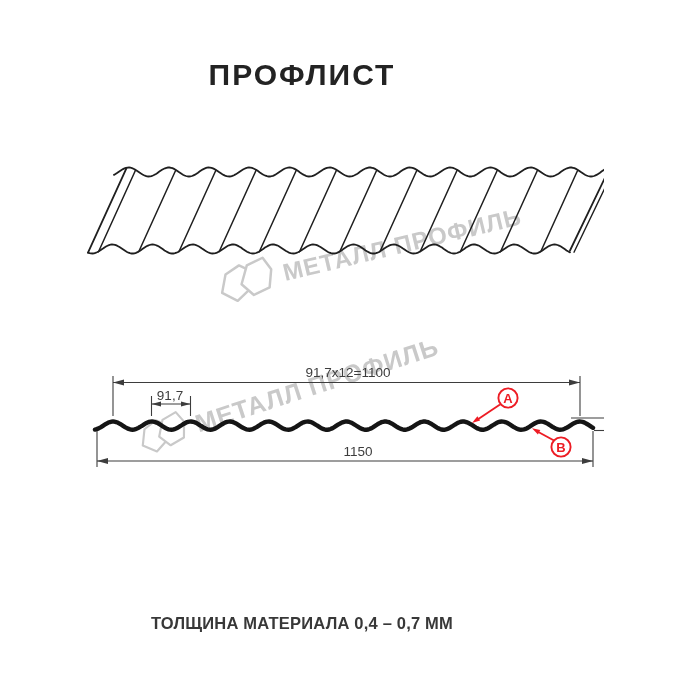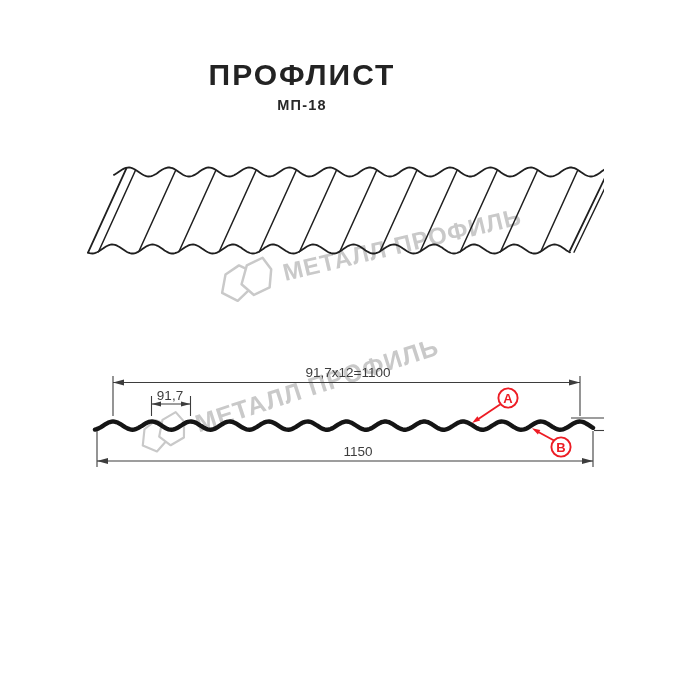--- a/index.html
+++ b/index.html
@@ -24,21 +24,20 @@
   .dimtext{font-family:"Liberation Sans",sans-serif;font-size:13.5px;fill:#3d3d3d;}
   .callout-letter{font-family:"Liberation Sans",sans-serif;font-size:13px;font-weight:bold;
          fill:#ed1c24;text-anchor:middle;stroke:none;}
 </style>
 </head>
 <body>
 
 <div class="page">
 
   <div class="title">ПРОФЛИСТ</div>
-  <div class="subtitle">МП-18</div>
 
   <div class="watermark wm1">
     <svg class="wm-logo" width="57" height="48" viewBox="0 0 60 50">
       <polygon points="2,30 10,12 26,6 36,14 33,32 16,42"></polygon>
       <polygon points="24,26 34,8 52,4 58,18 52,36 34,40"></polygon>
     </svg>
     <span class="wm-text">МЕТАЛЛ ПРОФИЛЬ</span>
   </div>
 
   <div class="watermark wm2">
@@ -119,13 +118,14 @@
         <text class="callout-letter" x="508" y="402.6">A</text>
 
         <line x1="554" y1="440.5" x2="536.5" y2="431"></line>
         <polygon points="532,428.3 540.3,429.9 537.9,434.6" fill="#ed1c24" stroke="none"></polygon>
         <circle cx="561" cy="447" r="9.6"></circle>
         <text class="callout-letter" x="561" y="451.6">B</text>
       </g>
     </g>
   </svg>
 
+  <div class="footer">ТОЛЩИНА МАТЕРИАЛА 0,4 – 0,7 ММ</div>
 </div>
 
 </body></html>

